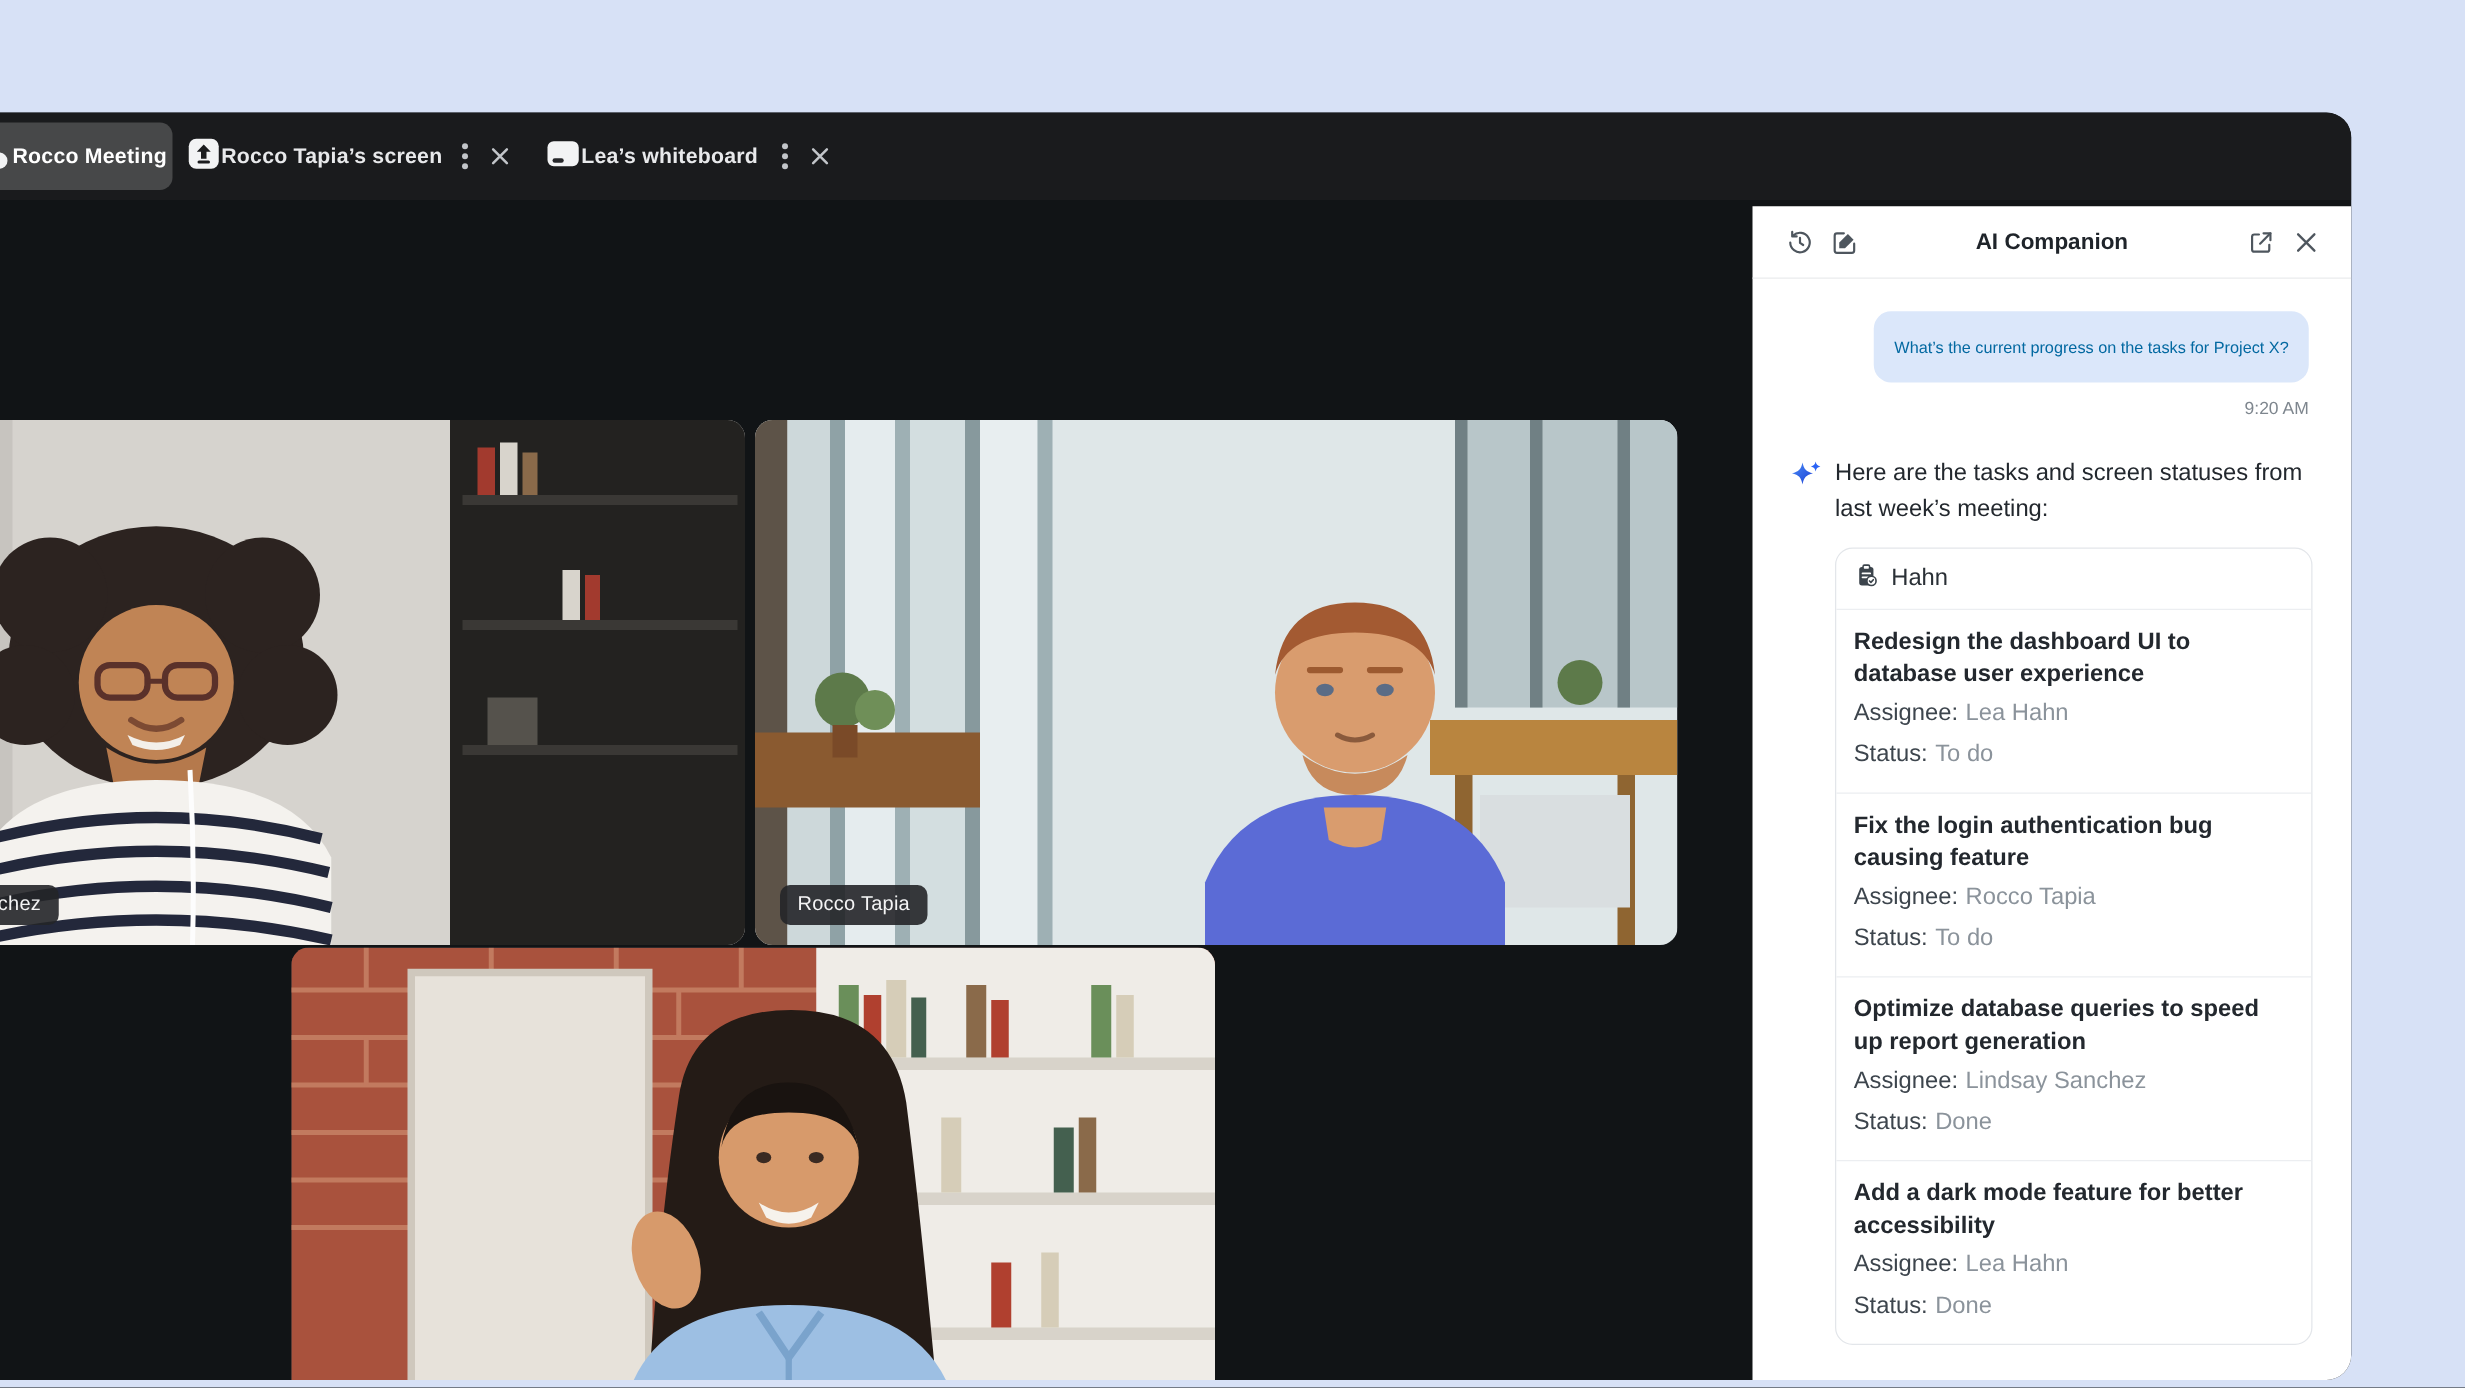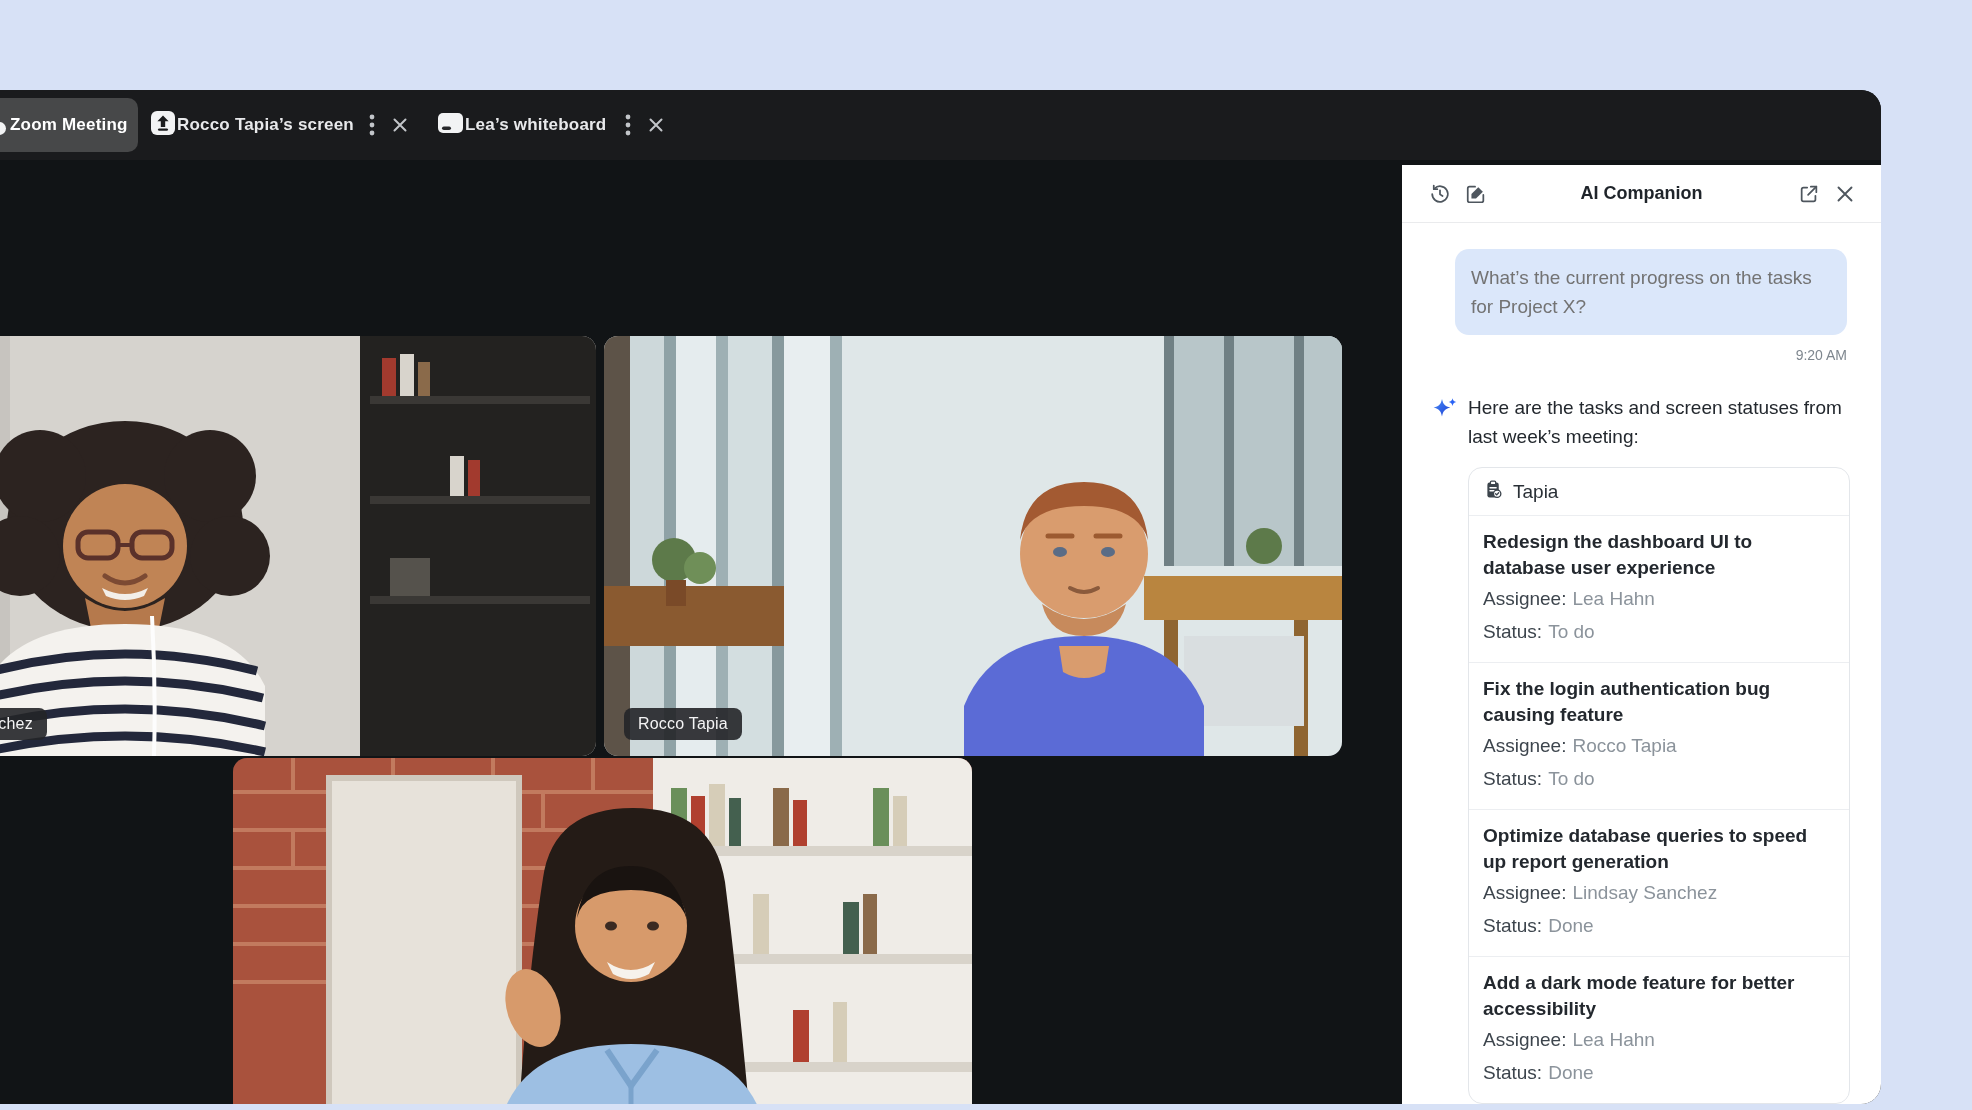--- a/index.html
+++ b/index.html
@@ -65,21 +65,21 @@
   .icon-history { left:26px; }
   .icon-compose { left:62px; }
   .icon-popout  { right:60px; }
   .icon-close   { right:24px; }
 
   .panel-body { flex:1; padding:26px 34px 0 28px; overflow:hidden; }
 
   .bubble {
     margin-left:auto; width:fit-content; max-width:392px;
     background:#dbe7fa; border-radius:14px; padding:14px 16px;
-    font-size:19px; line-height:29px; color:#737373;
+    font-size:13px; line-height:29px; color:#0369a1;
   }
   .timestamp { text-align:right; margin-top:12px; font-size:14px; color:#7e868e; }
 
   .ai-row { display:flex; margin-top:30px; }
   .sparkle { flex:0 0 38px; padding-top:2px; }
   .ai-text { max-width:378px; font-size:19px; line-height:29px; color:#23282e; }
 
   .task-card {
     margin:16px 0 0 38px; width:382px;
     border:1px solid #e3e6ea; border-radius:14px; background:#fff; overflow:hidden;
@@ -98,21 +98,21 @@
 </style>
 </head>
 <body>
 
 <div class="canvas">
   <div class="app-window">
 
     <div class="tab-bar">
       <div class="tab-active">
         <span class="tab-dot"></span>
-        <span class="tab-label">Zoom Meeting</span>
+        <span class="tab-label">Rocco Meeting</span>
       </div>
 
       <div class="tab-plain tab-rocco">
         <span>
           <svg width="26" height="26" viewBox="0 0 26 26">
               <rect x="1" y="1" width="24" height="24" rx="6" fill="#f2f3f4"></rect>
               <path d="M13 5.5l5.6 5.8h-3.4V17h-4.4v-5.7H7.4z" fill="#1b1c1e"></path>
               <rect x="8" y="18.4" width="10" height="2.4" rx="1.2" fill="#1b1c1e"></rect>
             </svg>
         </span>
@@ -336,21 +336,21 @@
           <div class="card-header">
             <span>
               <svg width="21" height="21" viewBox="0 0 24 24">
                   <rect x="5" y="4" width="13" height="17" rx="2.5" fill="#3c444c"></rect>
                   <rect x="8.5" y="2.4" width="6" height="4" rx="1.3" fill="#fff" stroke="#3c444c" stroke-width="1.4"></rect>
                   <path d="M8 10h7M8 13.5h5" stroke="#fff" stroke-width="1.6" stroke-linecap="round"></path>
                   <circle cx="16.2" cy="16.8" r="4.2" fill="#fff" stroke="#3c444c" stroke-width="1.5"></circle>
                   <path d="M14.4 16.9l1.3 1.3 2.2-2.5" fill="none" stroke="#3c444c" stroke-width="1.5" stroke-linecap="round" stroke-linejoin="round"></path>
                 </svg>
             </span>
-            <span class="card-header-label">Tapia</span>
+            <span class="card-header-label">Hahn</span>
           </div>
 
           <div class="task-item">
             <div class="task-title">Redesign the dashboard UI to database user experience</div>
             <div class="task-meta"><span class="meta-label">Assignee:</span><span class="meta-value">Lea Hahn</span></div>
             <div class="task-meta"><span class="meta-label">Status:</span><span class="meta-value">To do</span></div>
           </div>
 
           <div class="task-item">
             <div class="task-title">Fix the login authentication bug causing feature</div>

